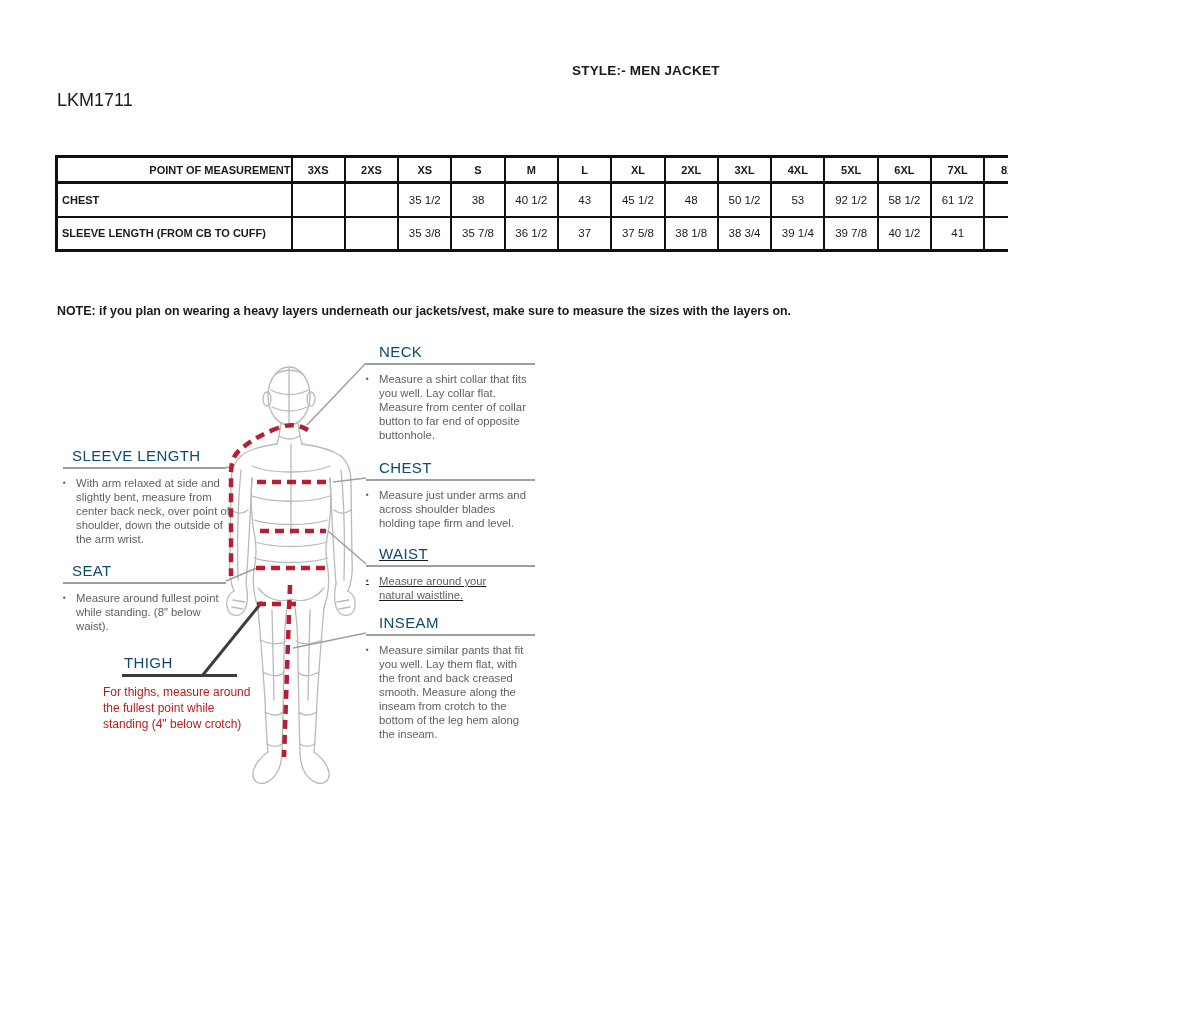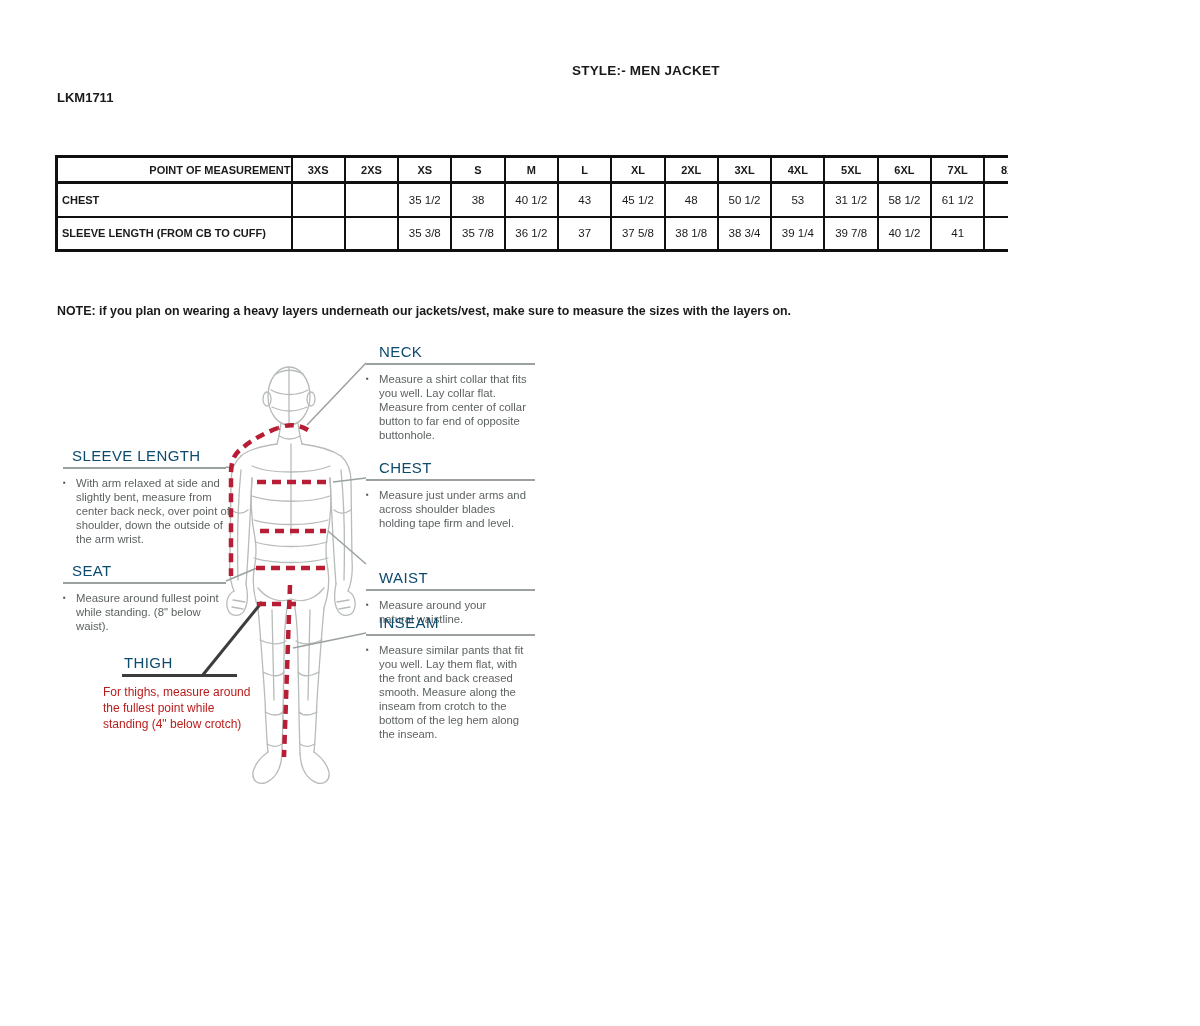--- a/index.html
+++ b/index.html
@@ -1,21 +1,21 @@
 <!DOCTYPE html>
 <html><head>
 <meta charset="utf-8">
 <style>
   * { margin:0; padding:0; box-sizing:border-box; }
   html,body { background:#ffffff; }
   body { font-family:"Liberation Sans", sans-serif; color:#1a1a1a; }
   .page { position:relative; width:1008px; height:1026px; background:#ffffff; overflow:hidden; }
 
   .doc-title { position:absolute; left:572px; top:63px; font-size:13.5px; font-weight:bold; letter-spacing:0.2px; }
-  .style-code { position:absolute; left:57px; top:90px; font-size:13px; font-weight:bold; }
+  .style-code { position:absolute; left:57px; top:90px; font-size:18px; font-weight:normal; }
   .note-line { position:absolute; left:57px; top:304px; font-size:12.4px; font-weight:bold;text-align:right; }
 
   table.size-chart { position:absolute; left:55px; top:155px; width:1088px; border-collapse:collapse; table-layout:fixed; border:3px solid #101010; }
   table.size-chart th, table.size-chart td { border:2px solid #101010; overflow:hidden; white-space:nowrap; }
   table.size-chart thead th { height:26px; font-size:11px; font-weight:bold; text-align:center; border-bottom:3px solid #101010; }
   table.size-chart thead th.poml { text-align:right; padding-left:4px; }
   table.size-chart tbody th { height:34px; font-size:11px; font-weight:bold; text-align:left; padding-left:4px; }
   table.size-chart tbody td { height:34px; font-size:11.5px; font-weight:normal; text-align:center; }
 
   .diagram-svg { position:absolute; left:0; top:0; pointer-events:none; }
@@ -82,21 +82,21 @@
           <td></td>
           <td></td>
           <td>35 1/2</td>
           <td>38</td>
           <td>40 1/2</td>
           <td>43</td>
           <td>45 1/2</td>
           <td>48</td>
           <td>50 1/2</td>
           <td>53</td>
-          <td>31 1/2</td>
+          <td>92 1/2</td>
           <td>58 1/2</td>
           <td>61 1/2</td>
           <td></td>
           <td></td>
           <td></td>
         </tr>
         <tr>
           <th>SLEEVE LENGTH (FROM CB TO CUFF)</th>
           <td></td>
           <td></td>
@@ -215,21 +215,21 @@
   </div>
 
   <div class="sec" style="left:366px; top:460px;">
     <div class="sec-title" style="width:169px; padding-left:13px;">CHEST</div>
     <div class="sec-desc" style="width:168px;">
       <span class="sq">▪</span>
       <span>Measure just under arms and across shoulder blades holding tape firm and level.</span>
     </div>
   </div>
 
-  <div class="sec" style="left:366px; top:570px;">
+  <div class="sec" style="left:366px; top:546px;text-decoration:underline;">
     <div class="sec-title" style="width:169px; padding-left:13px;">WAIST</div>
     <div class="sec-desc" style="width:150px;">
       <span class="sq">▪</span>
       <span>Measure around your natural waistline.</span>
     </div>
   </div>
 
   <div class="sec" style="left:366px; top:615px;">
     <div class="sec-title" style="width:169px; padding-left:13px;">INSEAM</div>
     <div class="sec-desc" style="width:168px;">

